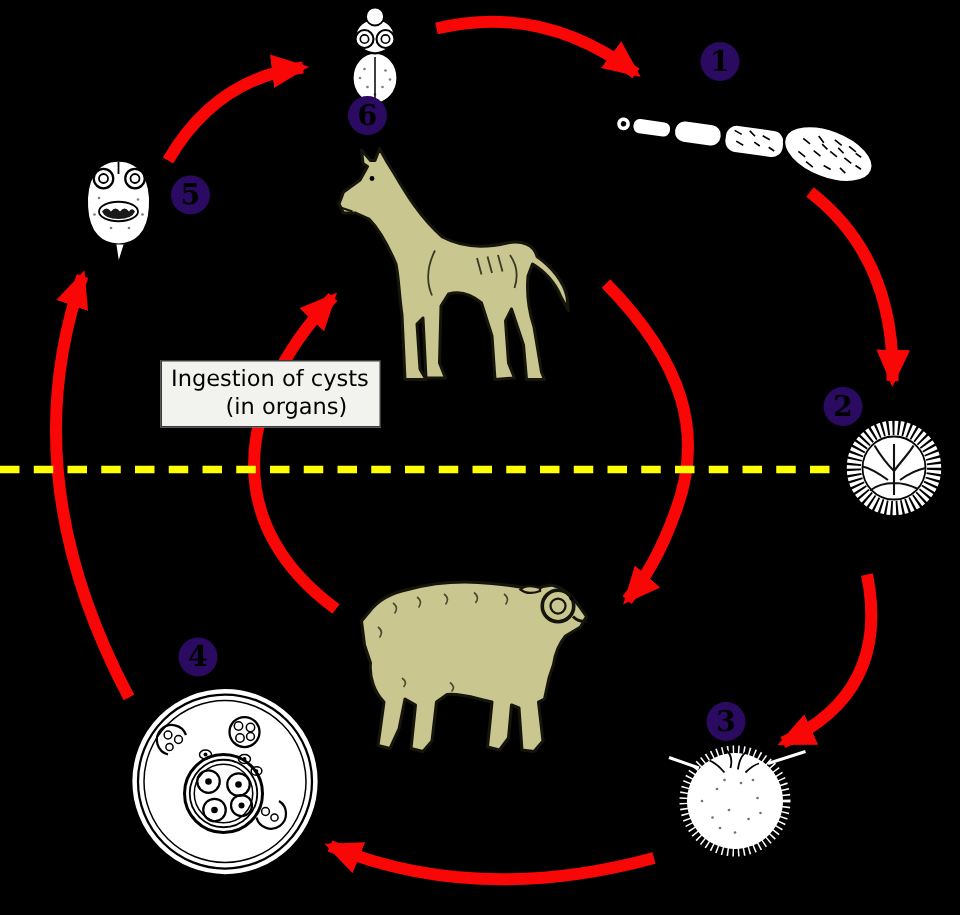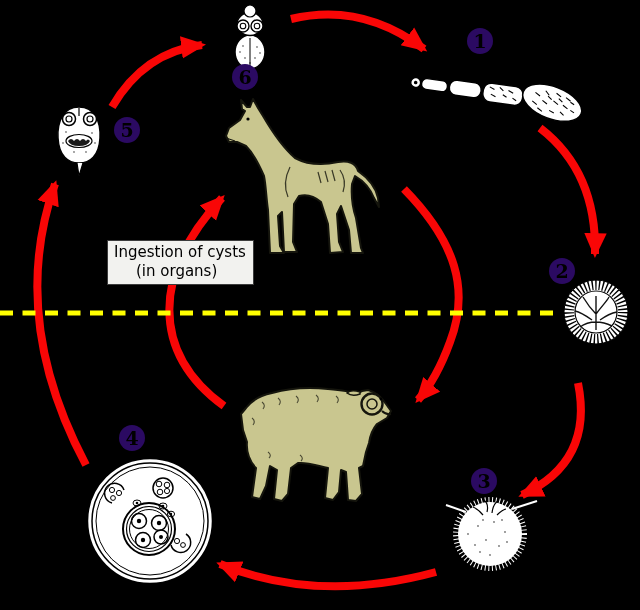--- a/index.html
+++ b/index.html
@@ -3,21 +3,21 @@
 <meta charset="utf-8">
 <style>
   html,body{margin:0;padding:0;background:#000;}
   #stage{position:relative;width:640px;height:610px;background:#000;overflow:hidden;
          font-family:"DejaVu Sans","Liberation Sans",sans-serif;}
   #art{position:absolute;left:0;top:0;}
   .badge{position:absolute;width:26px;height:26px;border-radius:50%;
          background:#2b0a62;color:#000;font-family:"DejaVu Serif","Liberation Serif",serif;
          font-weight:bold;font-size:19px;line-height:26px;text-align:center;}
   .label-box{position:absolute;background:#f2f2ef;border:1px solid #3c3c3c;
-             color:#000;font-size:15px;line-height:19px;padding:2px 7px 3px 6px;white-space:nowrap;}
+             color:#000;font-size:15px;line-height:19px;padding:2px 7px 3px 6px;white-space:nowrap;text-align:center;}
   .label-box .l2{padding-left:5px;margin-left:17px;}
 </style>
 </head>
 <body>
 
 <div id="stage">
 
 <svg id="art" width="640" height="610" viewBox="0 0 640 610">
   <defs>
     <marker id="ah" markerWidth="4" markerHeight="3.2" refX="2.6" refY="1.5" orient="auto" markerUnits="strokeWidth">

